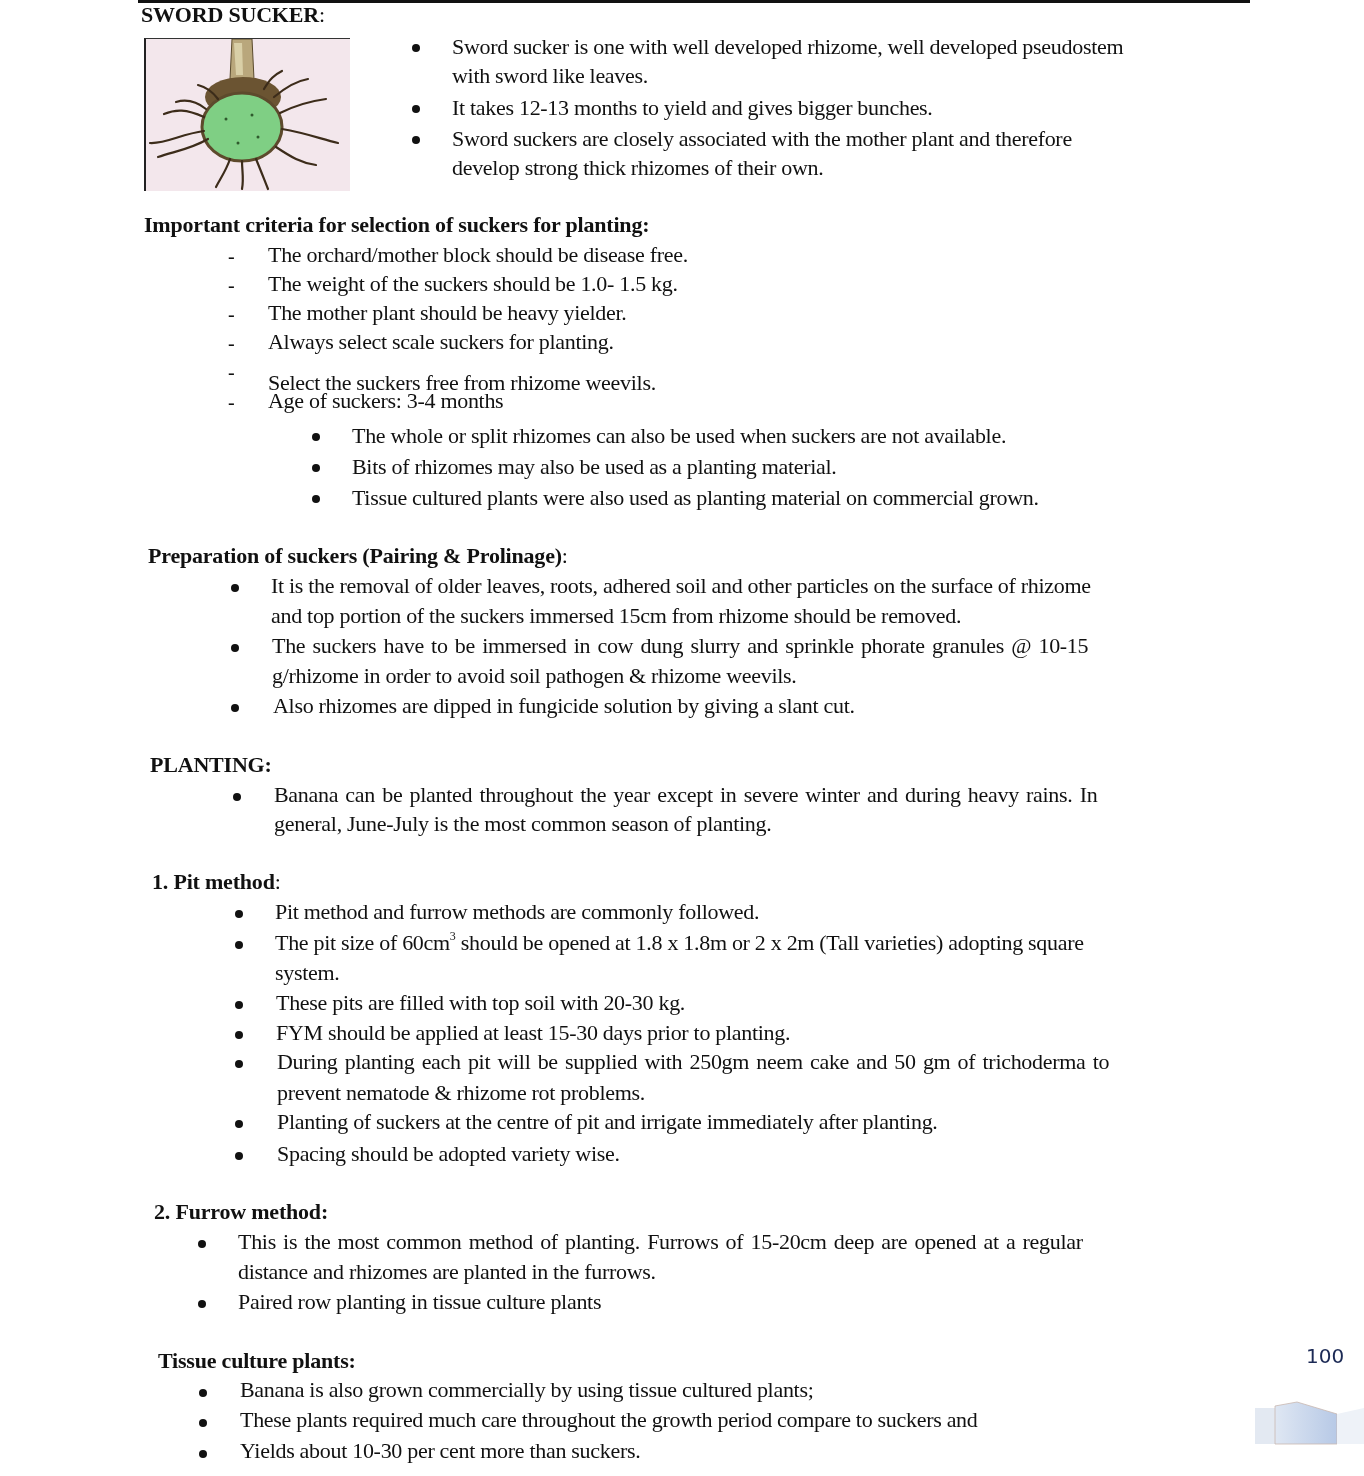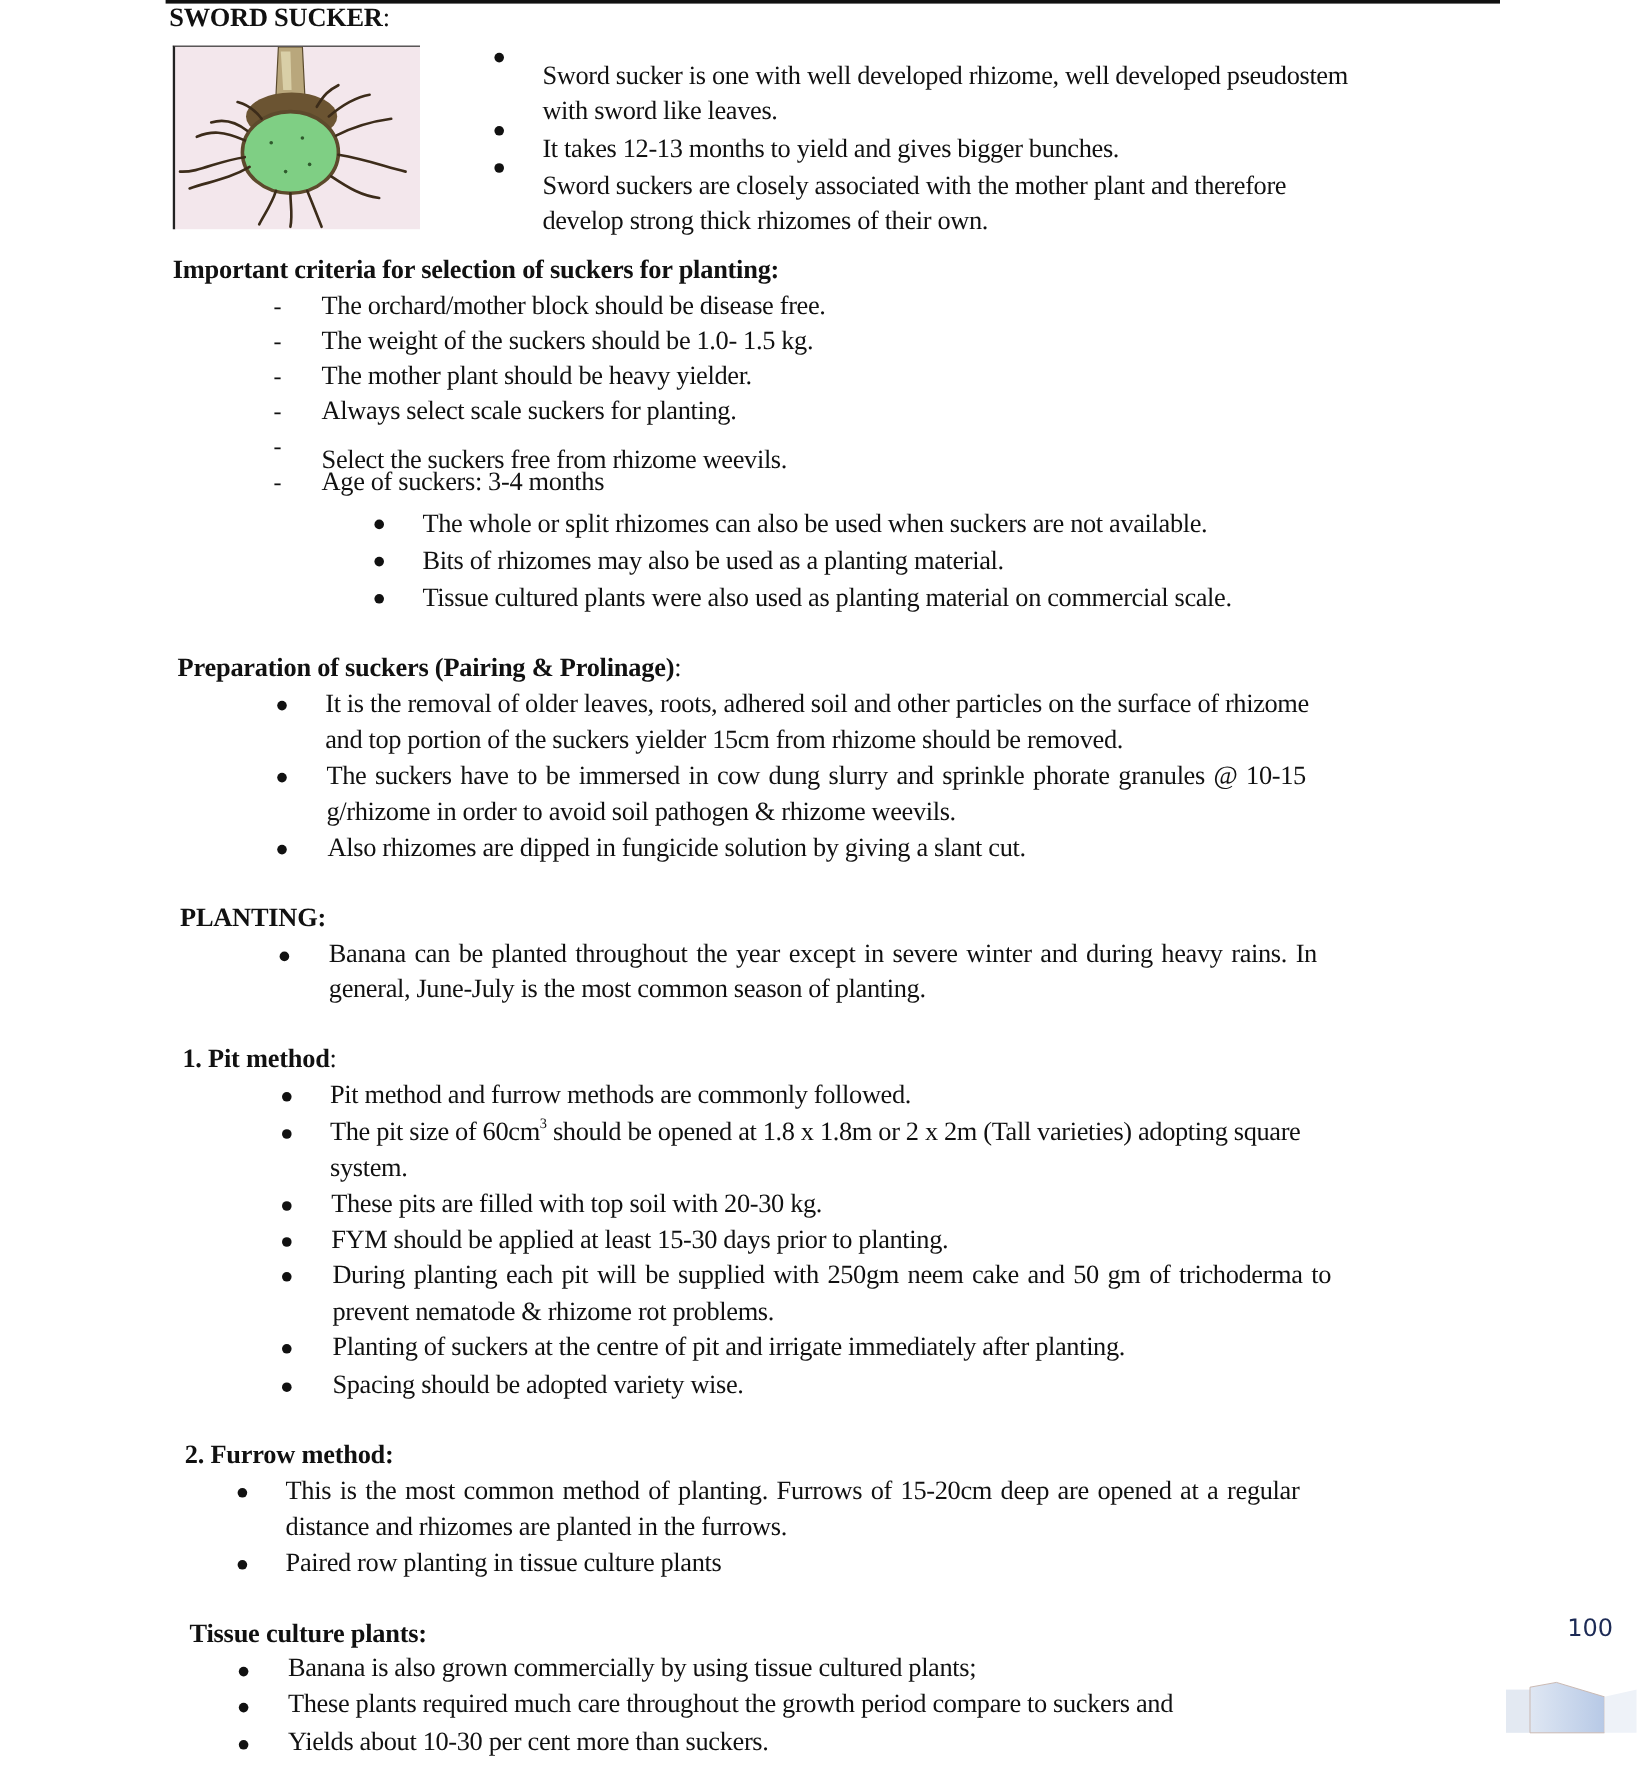--- a/index.html
+++ b/index.html
@@ -5,21 +5,21 @@
     html, body { margin: 0; padding: 0; background: #ffffff; }
     body {
       width: 1364px; height: 1476px; position: relative; overflow: hidden;
       font-family: "Liberation Serif", "DejaVu Serif", serif;
       color: #111111;
     }
     .top-rule { position: absolute; left: 138px; top: 0; width: 1112px; height: 3px; background: #111; }
     .abs { position: absolute; }
     .heading { font-weight: bold; font-size: 22px; letter-spacing: -0.2px; }
     .heading .colon { font-weight: normal; }
-    .line { font-size: 22px; line-height: 30px; letter-spacing: -0.3px; white-space: nowrap; margin-top: 16px; }
+    .line { font-size: 22px; line-height: 30px; letter-spacing: -0.3px; white-space: nowrap; }
     .bullet-row { position: absolute; display: flex; }
     .bullet {
       width: 8px; height: 8px; border-radius: 50%; background: #111; flex: none;
       margin-top: 12px;
     }
     .dash { width: 8px; flex: none; font-size: 20px; line-height: 30px; }
     .text { position: absolute; font-size: 22px; line-height: 30px; letter-spacing: -0.3px; }
     .photo {
       position: absolute; left: 144px; top: 38px; width: 204px; height: 152px;
       background: #f1e5ea; border-left: 2px solid #222; border-top: 1px solid #333;
@@ -114,32 +114,32 @@
       <span class="bullet"></span>
     </div>
   <div class="text" style="left:352px; top:421px;">The whole or split rhizomes can also be used when suckers are not available.</div>
   <div class="bullet-row" style="left:312px; top:452px;">
       <span class="bullet"></span>
     </div>
   <div class="text" style="left:352px; top:452px;">Bits of rhizomes may also be used as a planting material.</div>
   <div class="bullet-row" style="left:312px; top:483px;">
       <span class="bullet"></span>
     </div>
-  <div class="text" style="left:352px; top:483px;">Tissue cultured plants were also used as planting material on commercial scale.</div>
+  <div class="text" style="left:352px; top:483px;">Tissue cultured plants were also used as planting material on commercial grown.</div>
 </div>
 
 <div class="abs heading" style="left:148px; top:543px;">
   <span>Preparation of suckers (Pairing &amp; Prolinage)</span><span class="colon">:</span>
 </div>
 <div>
   <div class="bullet-row" style="left:231px; top:572px;">
       <span class="bullet"></span>
     </div>
   <div class="text" style="left:271px; top:571px;">It is the removal of older leaves, roots, adhered soil and other particles on the surface of rhizome</div>
-  <div class="text" style="left:271px; top:601px;">and top portion of the suckers yielder 15cm from rhizome should be removed.</div>
+  <div class="text" style="left:271px; top:601px;">and top portion of the suckers immersed 15cm from rhizome should be removed.</div>
   <div class="bullet-row" style="left:231px; top:632px;">
       <span class="bullet"></span>
     </div>
   <div class="text" style="left:272px; top:631px; word-spacing:2px;">The suckers have to be immersed in cow dung slurry and sprinkle phorate granules @ 10-15</div>
   <div class="text" style="left:272px; top:661px;">g/rhizome in order to avoid soil pathogen &amp; rhizome weevils.</div>
   <div class="bullet-row" style="left:231px; top:692px;">
       <span class="bullet"></span>
     </div>
   <div class="text" style="left:273px; top:691px;">Also rhizomes are dipped in fungicide solution by giving a slant cut.</div>
 </div>

